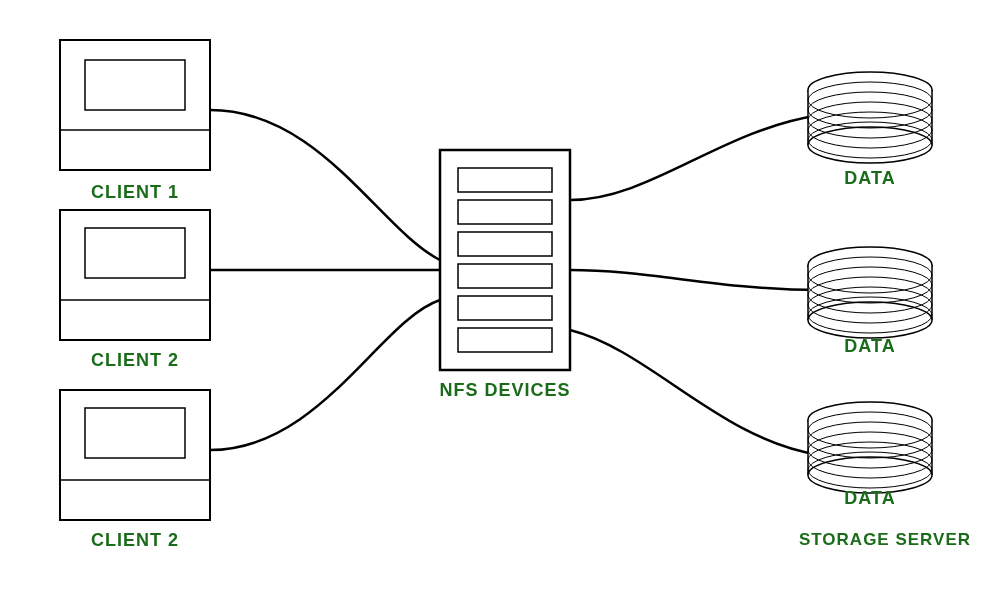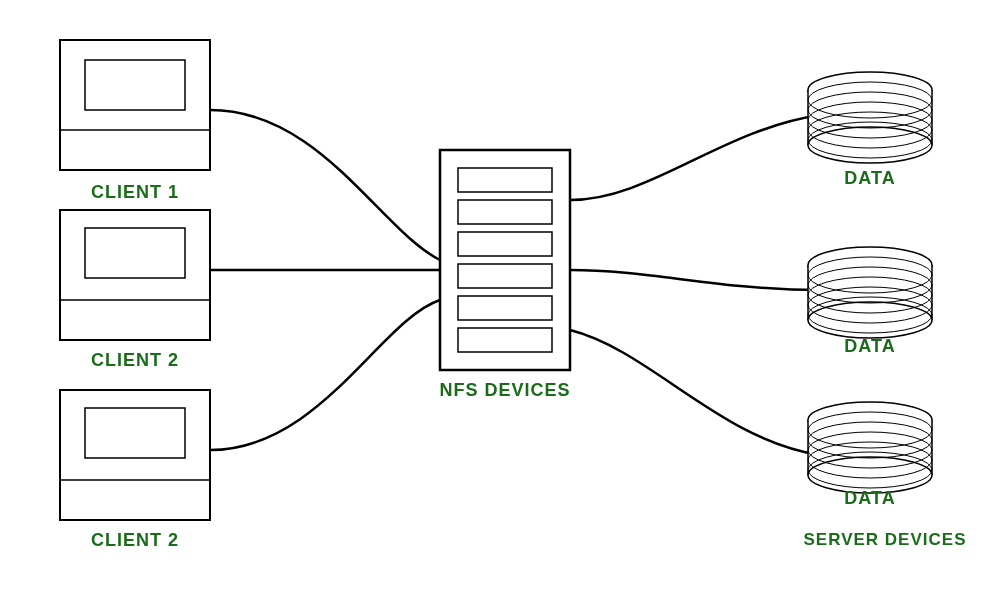--- a/index.html
+++ b/index.html
@@ -102,13 +102,13 @@
 
 </svg>
 
 <div class="label" style="left: 62px; top: 182px; width: 146px;">CLIENT 1</div>
 <div class="label" style="left: 62px; top: 350px; width: 146px;">CLIENT 2</div>
 <div class="label" style="left: 62px; top: 530px; width: 146px;">CLIENT 2</div>
 <div class="label" style="left: 430px; top: 380px; width: 150px;">NFS DEVICES</div>
 <div class="label" style="left: 820px; top: 168px; width: 100px;">DATA</div>
 <div class="label" style="left: 820px; top: 336px; width: 100px;">DATA</div>
 <div class="label" style="left: 820px; top: 488px; width: 100px;">DATA</div>
-<div class="label" style="left: 780px; top: 530px; width: 210px; font-size: 17px;">SERVER DEVICES</div>
+<div class="label" style="left: 780px; top: 530px; width: 210px; font-size: 17px;">STORAGE SERVER</div>
 
 </body></html>

